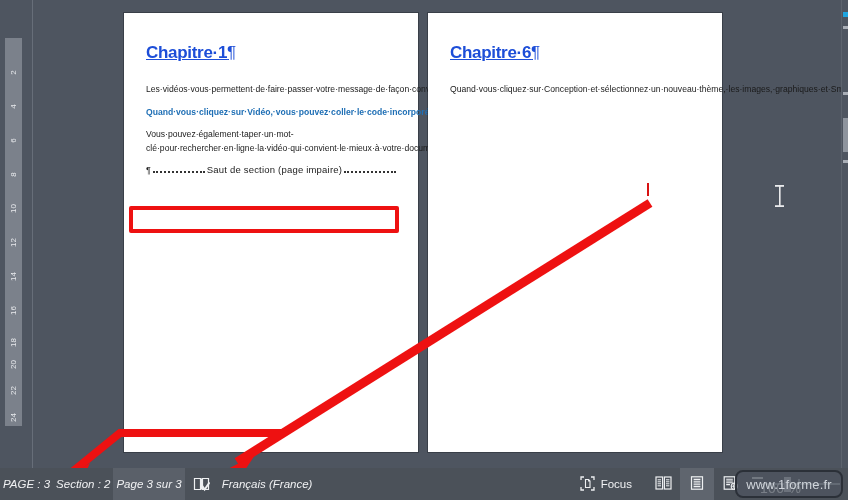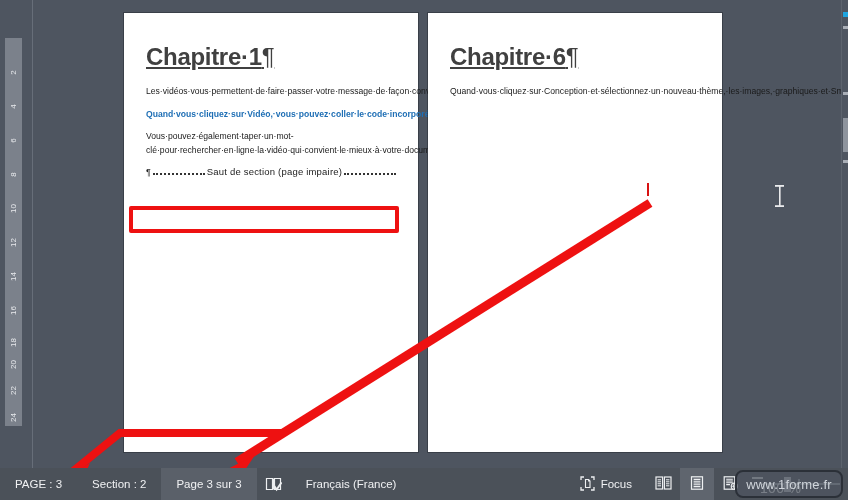--- a/index.html
+++ b/index.html
@@ -56,26 +56,26 @@
   #page-left  { left: 91px; }
   #page-right { left: 395px; }
 
   .page-inner {
     position: absolute;
     left: 22px; right: 20px; top: 30px;
   }
 
   h1.doc-h1 {
     font-family: "Liberation Sans", sans-serif;
-    font-size: 24px;
+    font-size: 17px;
     font-weight: bold;
-    color: #404040;
+    color: #1d4ed8;
     text-decoration: underline;
     letter-spacing: -0.3px;
-    margin-bottom: 14px;
+    margin-bottom: 20px;
     white-space: nowrap;
   }
   h1.doc-h1 .pilcrow { text-decoration: none; }
 
   p.doc-p {
     font-family: "Liberation Sans", sans-serif;
     font-size: 8.6px;
     line-height: 13.6px;
     color: #1a1a1a;
     margin-bottom: 9px;
@@ -149,23 +149,24 @@
     width: 848px; height: 32px;
     background: #4b5159;
     display: flex;
     align-items: center;
     color: #f0f1f3;
     font-size: 11.5px;
   }
   .sb-item {
     height: 32px;
     display: flex; align-items: center;
-    padding: 0 15px;
+    padding: 0 3px;
     white-space: nowrap;
     color: #f0f1f3;
+    font-style: italic;
   }
   .sb-item.tinted { background: #5a6069; }
   .sb-left { display: flex; align-items: center; height: 32px; }
   .sb-right { display: flex; align-items: flex-start; height: 32px; margin-left: auto; }
   .sb-icon {
     display: flex; align-items: center; justify-content: center;
     width: 34px; height: 32px;
   }
   .sb-icon.active { background: #5f656e; }
   .sb-focus { display: flex; align-items: center; gap: 6px; padding: 0 14px 0 10px; height: 32px; }

